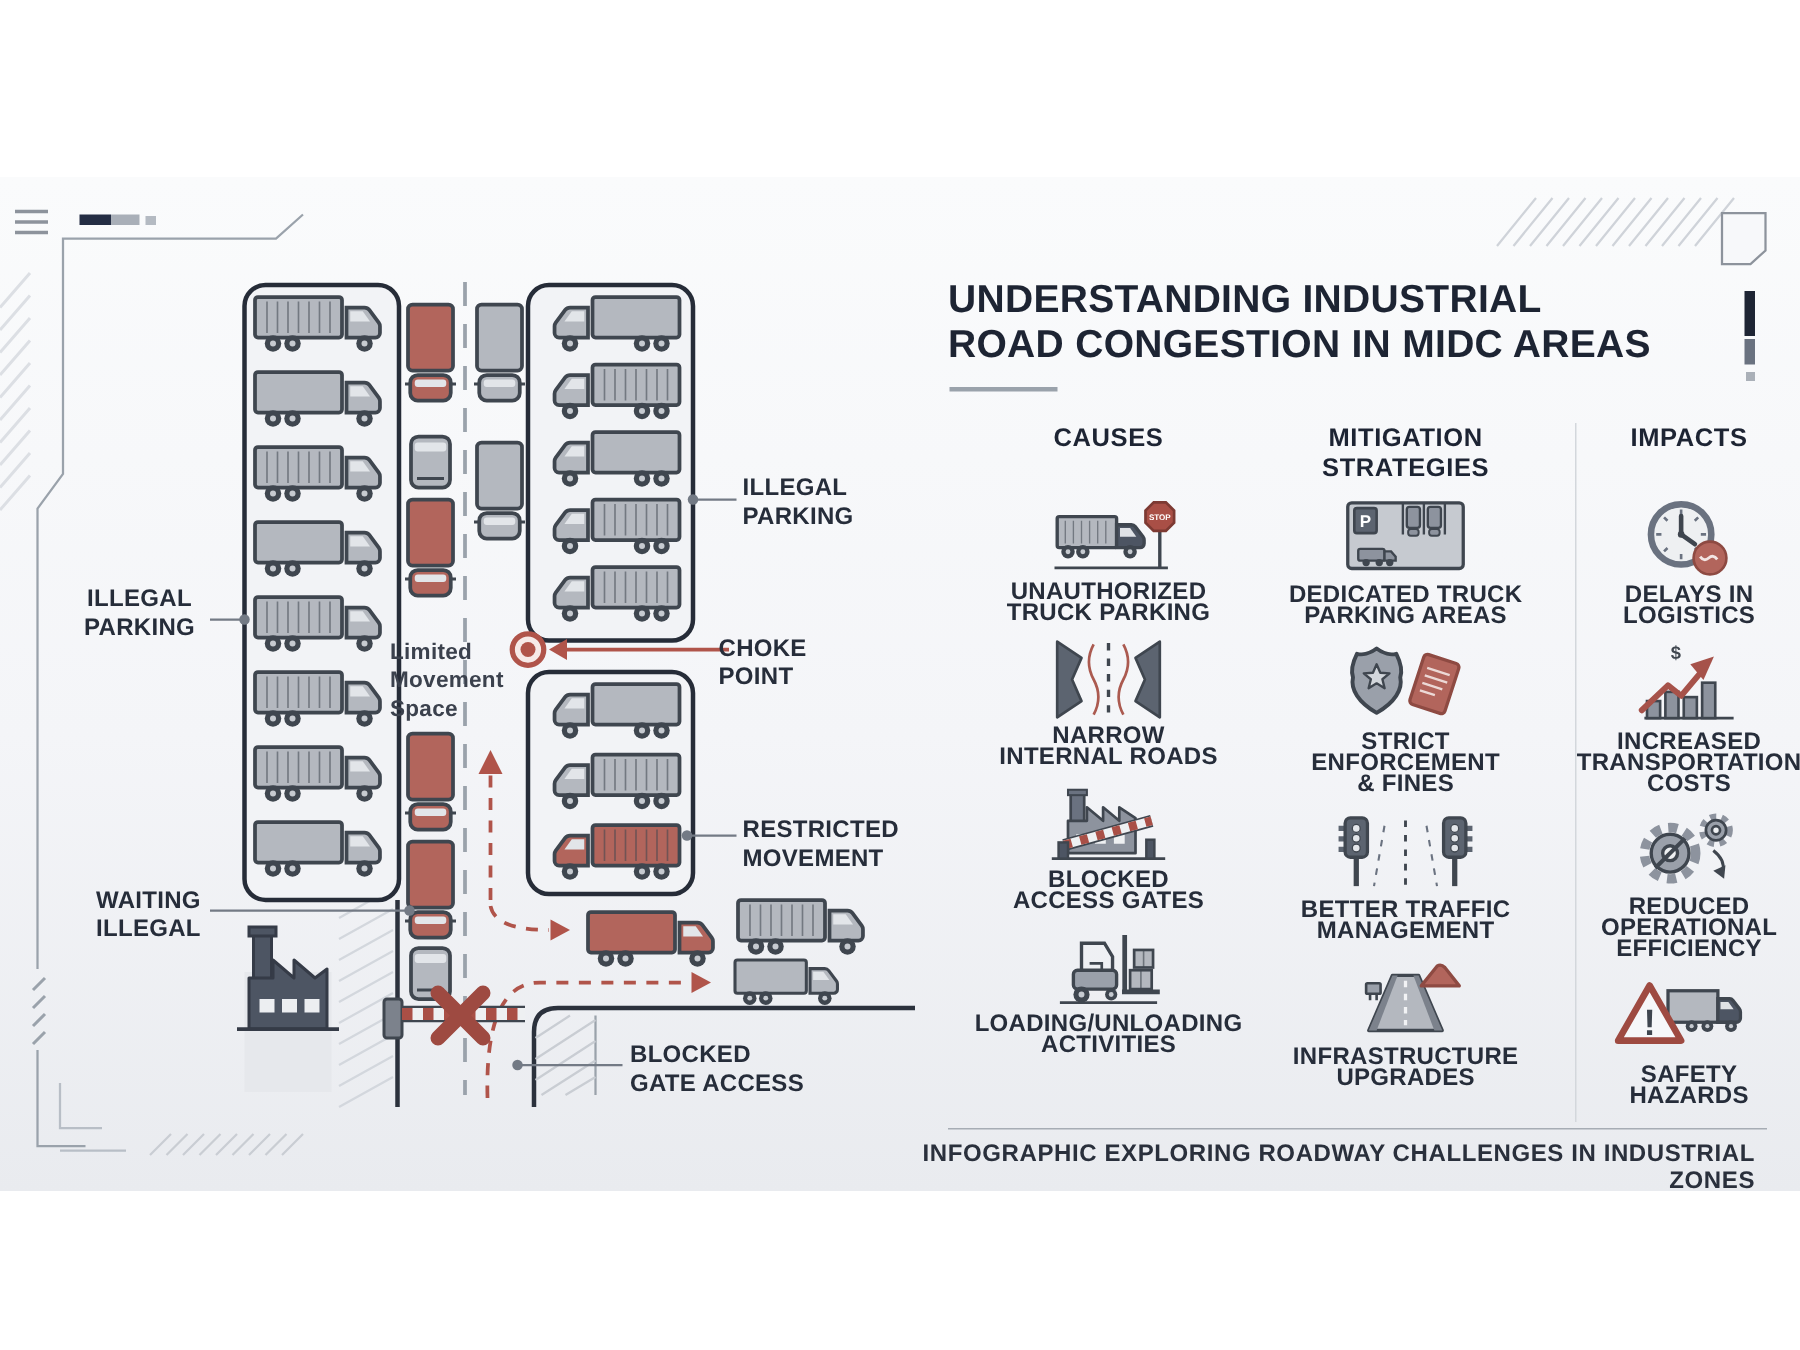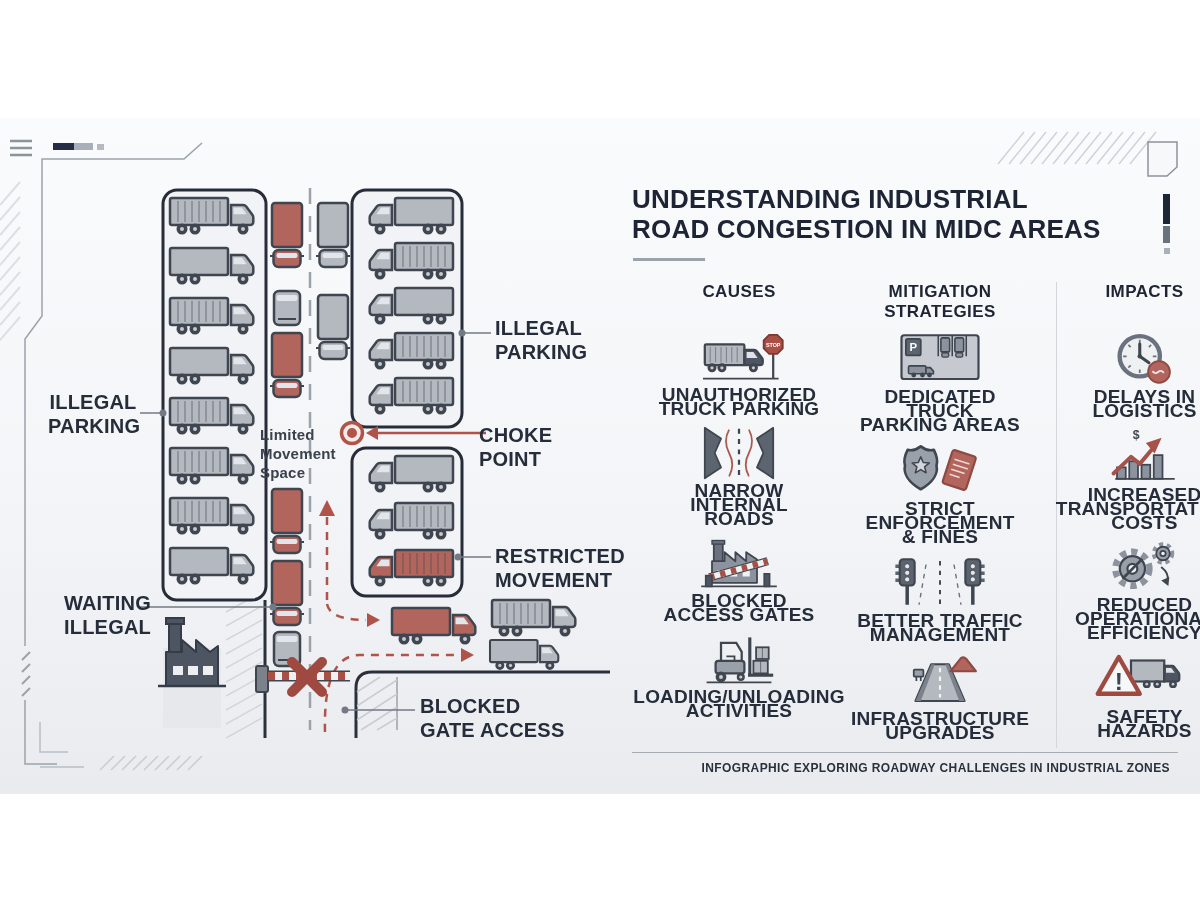--- a/index.html
+++ b/index.html
@@ -2,41 +2,41 @@
 <html><head>
 <meta charset="utf-8">
 <style>
   html,body{margin:0;padding:0;background:#ffffff;}
   .stage{position:relative;width:1200px;height:900px;overflow:hidden;
          font-family:"Liberation Sans",sans-serif;background:#ffffff;}
   .band{position:absolute;left:0;top:118px;width:1200px;height:676px;
         background:linear-gradient(180deg,#fafbfc 0%,#f4f5f8 55%,#e9ebef 100%);}
   svg{display:block;}
   .art{position:absolute;left:0;top:0;pointer-events:none;}
-  .dlab{position:absolute;font-weight:800;font-size:20px;line-height:1.2;
+  .dlab{position:absolute;font-weight:800;font-size:16px;line-height:1.2;
         color:#262d3a;white-space:pre-line;letter-spacing:.2px;}
   .dlab.soft{font-weight:700;font-size:15px;line-height:1.25;color:#3b414d;text-align:left;}
   .panel-title{position:absolute;left:632px;top:184px;width:548px;
         font-weight:800;font-size:26px;line-height:1.16;letter-spacing:.2px;
         color:#1d2433;white-space:pre-line;}
   .title-underline{position:absolute;left:633px;top:258px;width:72px;height:3px;background:#9aa2ab;}
   .columns{position:absolute;left:654px;top:282px;width:548px;display:flex;align-items:flex-start;gap:27px;}
   .col{display:flex;flex-direction:column;align-items:center;}
   .col1{width:170px;}
   .col2{width:175px;border-left:1.5px solid #d3d7dc;border-right:1.5px solid #d3d7dc;}
   .col3{width:201px;}
   .col-header{min-height:42px;margin-bottom:6px;font-weight:800;font-size:17px;line-height:1.2;
         letter-spacing:.4px;color:#1d2433;text-align:center;white-space:pre-line;}
   .item{display:flex;flex-direction:column;align-items:center;margin-bottom:10px;}
-  .item .lbl{margin-top:4px;font-weight:800;font-size:19px;line-height:14px;
+  .item .lbl{margin-top:4px;font-weight:800;font-size:16px;line-height:14px;
         color:#262d3a;text-align:center;white-space:pre-line;letter-spacing:.2px;}
   .footer-line{position:absolute;left:632px;top:752px;width:546px;height:0;
         border-top:1.5px solid #a6acb4;}
   .footer-cap{position:absolute;right:30px;top:761px;width:560px;text-align:right;
-        font-weight:700;font-size:12px;letter-spacing:.4px;color:#2a303c;}
+        font-weight:700;font-size:16px;letter-spacing:.4px;color:#2a303c;}
 </style>
 </head>
 <body>
 
 <div class="stage">
   <div class="band"></div>
 
   <svg class="art" width="1200" height="900" viewBox="0 0 1200 900">
     <defs>
 

